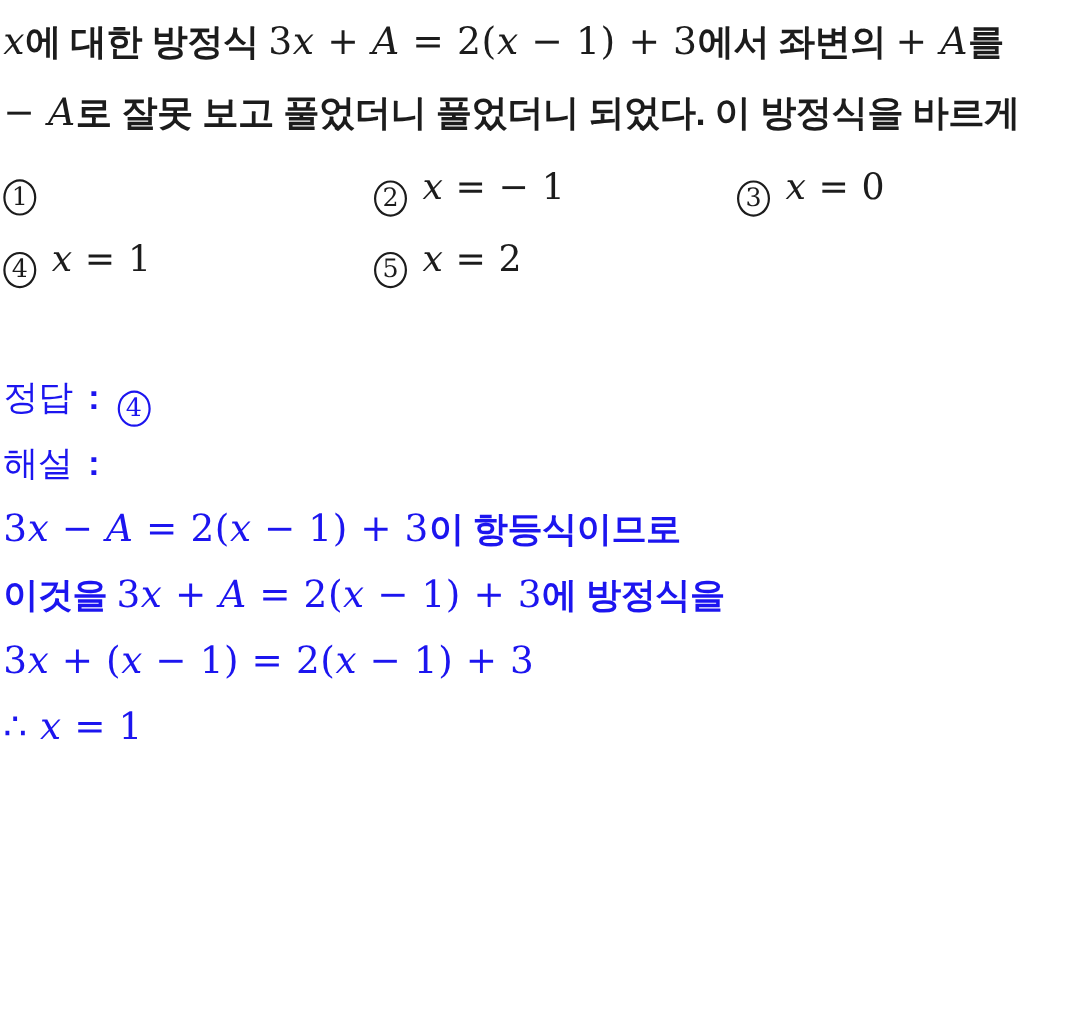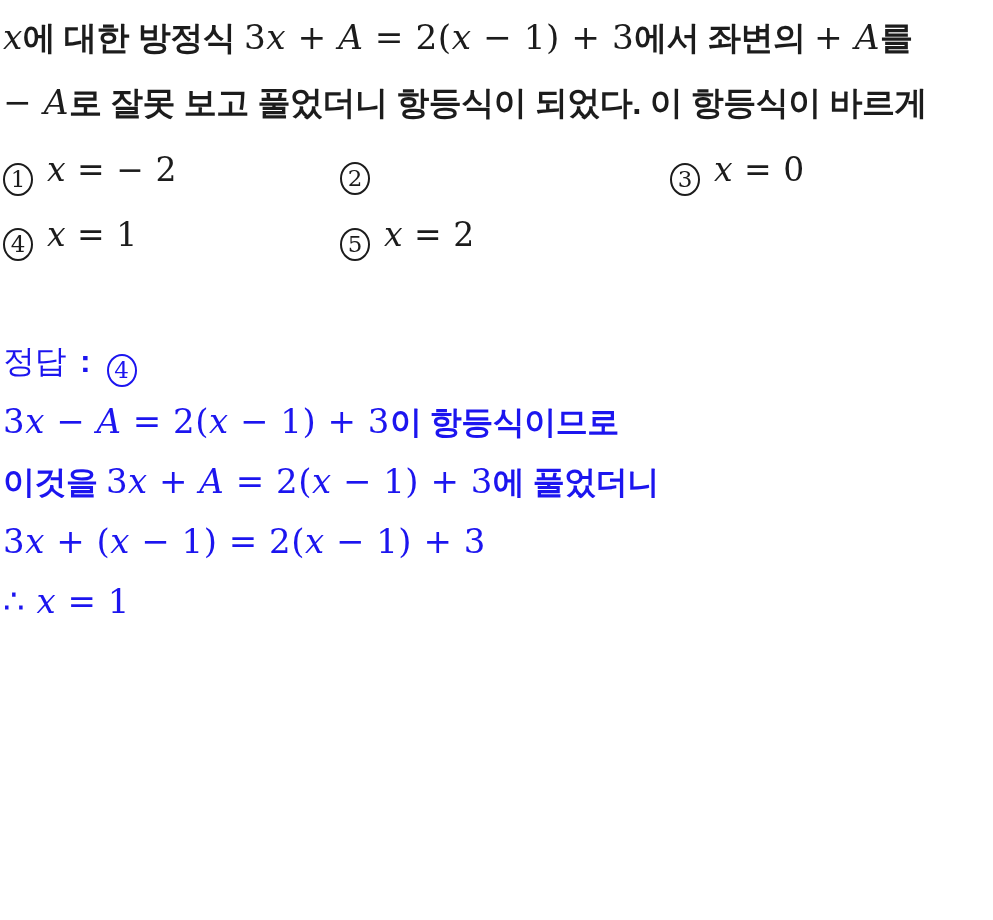--- a/index.html
+++ b/index.html
@@ -92,33 +92,33 @@
     margin: 0 16px 0 14px;
   }
 </style>
 </head>
 <body>
 
 <div class="page">
 
   <div class="question">
     <div class="qline"><span class="seg-m"><i>x</i></span><span class="seg-k">에 대한 방정식 </span><span class="seg-m">3<i>x</i> + <i>A</i> = 2(<i>x</i> − 1) + 3</span><span class="seg-k">에서 좌변의 </span><span class="seg-m">+ <i>A</i></span><span class="seg-k">를</span></div>
-    <div class="qline"><span class="seg-m">− <i>A</i></span><span class="seg-k">로 잘못 보고 풀었더니 항등식이 되었다. 이 항등식이 바르게</span></div>
+    <div class="qline"><span class="seg-m">− <i>A</i></span><span class="seg-k">로 잘못 보고 풀었더니 풀었더니 되었다. 이 방정식을 바르게</span></div>
   </div>
 
   <div class="choices">
     <div class="choice">
       <span class="circ">
           <span>1</span>
-        </span><span class="seg-m"><i>x</i> = − 2</span>
+        </span>
     </div>
     <div class="choice">
       <span class="circ">
           <span>2</span>
-        </span>
+        </span><span class="seg-m"><i>x</i> = − 1</span>
     </div>
     <div class="choice">
       <span class="circ">
           <span>3</span>
         </span><span class="seg-m"><i>x</i> = 0</span>
     </div>
     <div class="choice">
       <span class="circ">
           <span>4</span>
         </span><span class="seg-m"><i>x</i> = 1</span>
@@ -129,19 +129,22 @@
         </span><span class="seg-m"><i>x</i> = 2</span>
     </div>
   </div>
 
   <div class="answer-section">
     <div class="sline">
       <span class="label">정답</span><span class="colon">:</span><span class="circ">
           <span>4</span>
         </span>
     </div>
+    <div class="sline">
+      <span class="label">해설</span><span class="colon">:</span>
+    </div>
     <div class="sline"><span class="seg-m">3<i>x</i> − <i>A</i> = 2(<i>x</i> − 1) + 3</span><span class="seg-k">이 항등식이므로</span></div>
-    <div class="sline"><span class="seg-k">이것을 </span><span class="seg-m">3<i>x</i> + <i>A</i> = 2(<i>x</i> − 1) + 3</span><span class="seg-k">에 풀었더니</span></div>
+    <div class="sline"><span class="seg-k">이것을 </span><span class="seg-m">3<i>x</i> + <i>A</i> = 2(<i>x</i> − 1) + 3</span><span class="seg-k">에 방정식을</span></div>
     <div class="sline"><span class="seg-m">3<i>x</i> + (<i>x</i> − 1) = 2(<i>x</i> − 1) + 3</span></div>
     <div class="sline"><span class="seg-m">∴ <i>x</i> = 1</span></div>
   </div>
 
 </div>
 
 </body></html>

